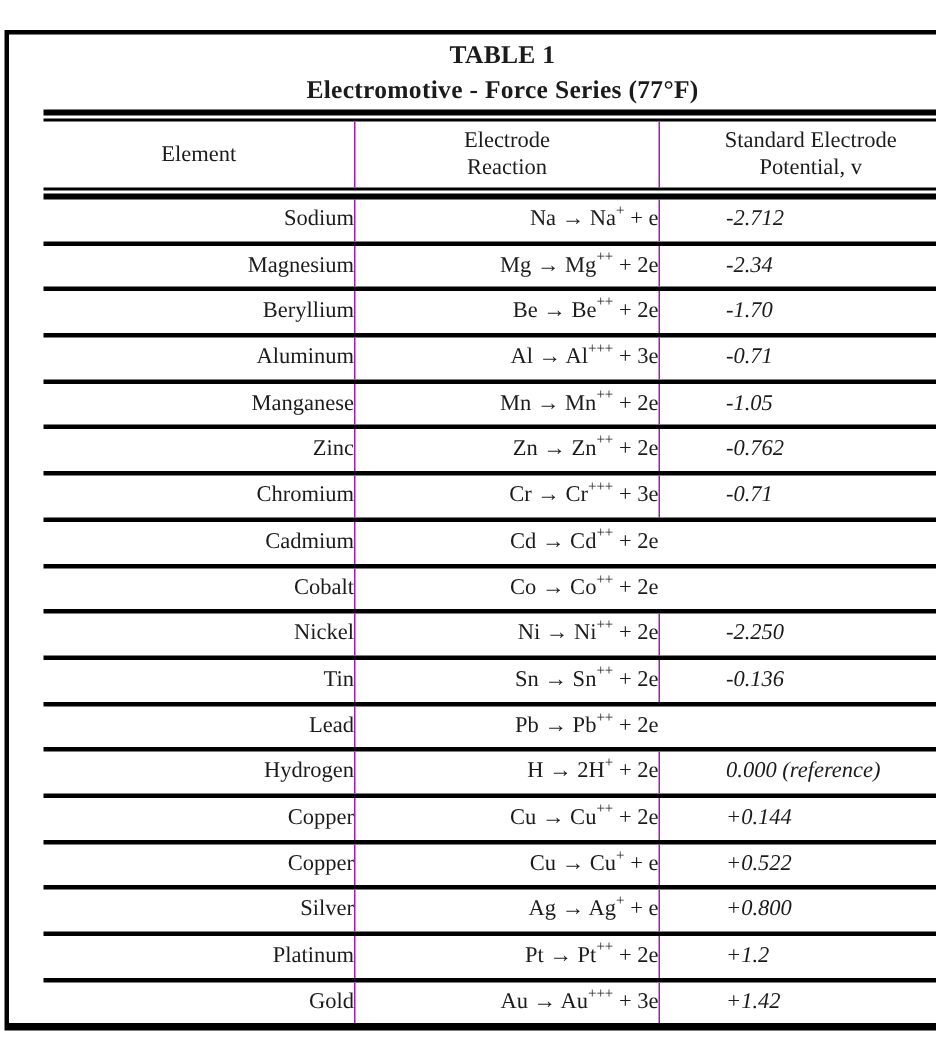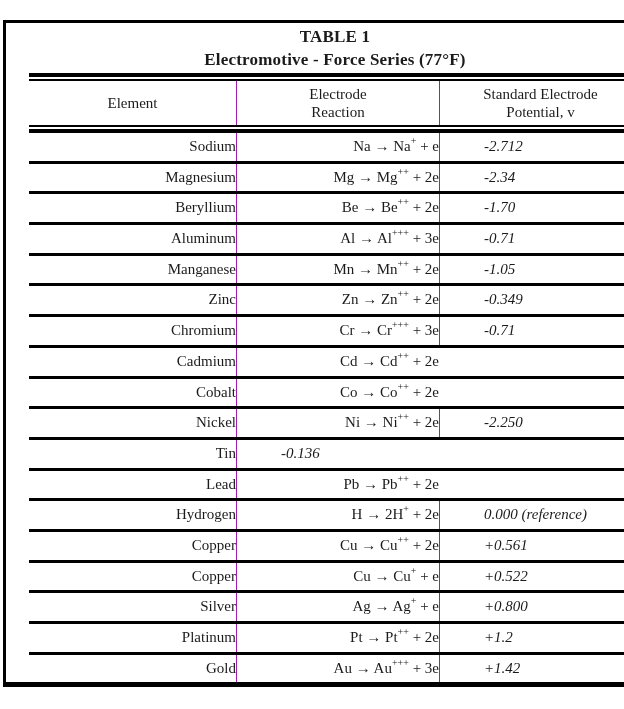--- a/index.html
+++ b/index.html
@@ -183,21 +183,21 @@
   </div>
 
   <div class="grid-row">
     <div class="cell c1 element">
       <span>Zinc</span>
     </div>
     <div class="cell c2 reaction">
       <span>Zn → Zn</span><sup>++</sup><span> + 2e</span>
     </div>
     <div class="cell c3 potential">
-      <span>-0.349</span>
+      <span>-0.762</span>
     </div>
   </div>
 
   <div class="grid-row">
     <div class="cell c1 element">
       <span>Chromium</span>
     </div>
     <div class="cell c2 reaction">
       <span>Cr → Cr</span><sup>+++</sup><span> + 3e</span>
     </div>
@@ -234,20 +234,23 @@
     </div>
     <div class="cell c3 potential">
       <span>-2.250</span>
     </div>
   </div>
 
   <div class="grid-row">
     <div class="cell c1 element">
       <span>Tin</span>
     </div>
+    <div class="cell c2 reaction">
+      <span>Sn → Sn</span><sup>++</sup><span> + 2e</span>
+    </div>
     <div class="cell c3 potential">
       <span>-0.136</span>
     </div>
   </div>
 
   <div class="grid-row">
     <div class="cell c1 element">
       <span>Lead</span>
     </div>
     <div class="cell c2 reaction">
@@ -268,21 +271,21 @@
   </div>
 
   <div class="grid-row">
     <div class="cell c1 element">
       <span>Copper</span>
     </div>
     <div class="cell c2 reaction">
       <span>Cu → Cu</span><sup>++</sup><span> + 2e</span>
     </div>
     <div class="cell c3 potential">
-      <span>+0.561</span>
+      <span>+0.144</span>
     </div>
   </div>
 
   <div class="grid-row">
     <div class="cell c1 element">
       <span>Copper</span>
     </div>
     <div class="cell c2 reaction">
       <span>Cu → Cu</span><sup>+</sup><span> + e</span>
     </div>

